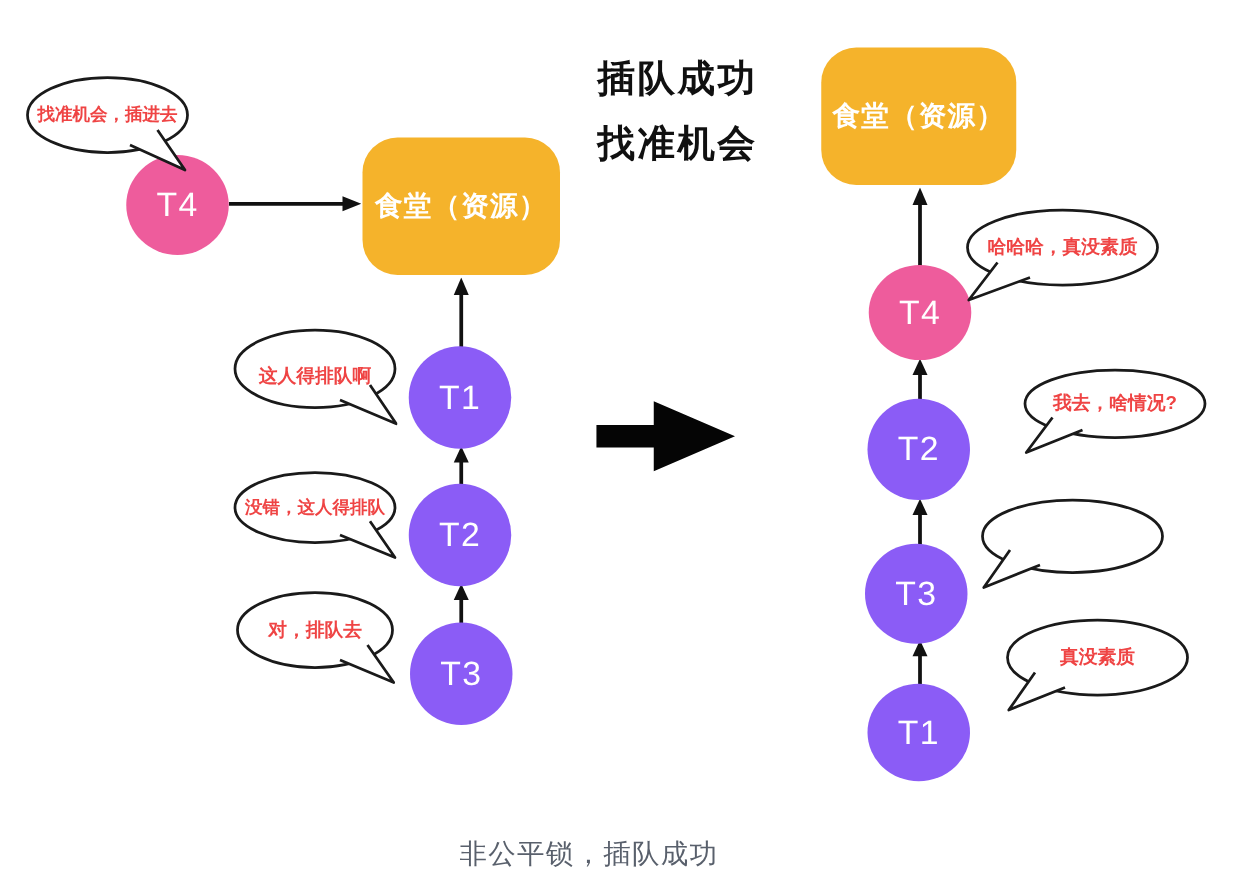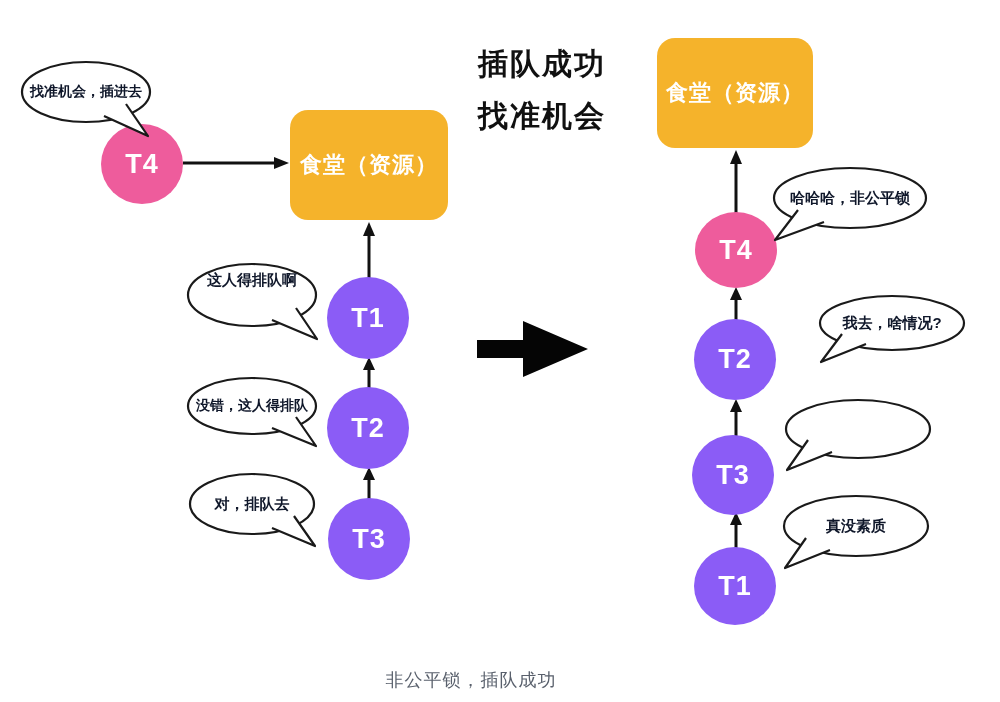--- a/index.html
+++ b/index.html
@@ -4,45 +4,45 @@
 <style>
   html,body { margin:0; padding:0; background:#ffffff; }
   #canvas {
     position:relative; width:1000px; height:702px; overflow:hidden;
     background:#ffffff;
     font-family:"Liberation Sans","DejaVu Sans",sans-serif;
   }
   .node {
     position:absolute; border-radius:50%;
     display:flex; align-items:center; justify-content:center;
-    color:#fff; font-weight:700; font-size:27px; letter-spacing:1px;
+    color:#fff; font-weight:400; font-size:27px; letter-spacing:1px;
   }
   .node.pink { background:#ee5c9c; }
   .node.blue { background:#8b5cf6; }
   .resource {
-    position:absolute; background:#f5b32b; border-radius:18px;
+    position:absolute; background:#f5b32b; border-radius:28px;
     display:flex; align-items:center; justify-content:center;
     color:#fff; font-weight:700; font-size:22px; letter-spacing:1px;
   }
   .bubble { position:absolute; }
   .bubble svg { position:absolute; left:0; top:0; width:100%; height:100%; }
   .bubble .txt {
     position:absolute; left:0; right:0; text-align:center;
     transform:translateY(-50%);
-    font-weight:600; color:#0f172a; font-size:15px; white-space:nowrap;
+    font-weight:600; color:#ef4444; font-size:15px; white-space:nowrap;
   }
   .arr { position:absolute; }
   .title {
     position:absolute; left:478px; top:38px;
     font-size:30px; font-weight:700; color:#101010; line-height:52px;
     letter-spacing:2px;
   }
   .caption {
     position:absolute; left:471px; top:668px; transform:translateX(-50%);
-    font-size:18px; color:#59606c; letter-spacing:1px; white-space:nowrap;
+    font-size:22px; color:#59606c; letter-spacing:1px; white-space:nowrap;
   }
 </style>
 </head>
 <body>
 
 <div id="canvas">
 
   <svg class="arr" style="left:183px;top:156px" width="106" height="14" viewBox="0 0 106 14">
     <line x1="0" y1="7" x2="93" y2="7" stroke="#111" stroke-width="3"></line>
     <polygon points="106,7 91,1 91,13" fill="#111"></polygon>
@@ -111,21 +111,21 @@
       <path d="M84,56 L128,76 L106,44" fill="#fff" stroke="#1a1a1a" stroke-width="2.2" stroke-linejoin="round"></path>
     </svg>
     <span class="txt" style="top:32px;font-size:14px">找准机会，插进去</span>
   </div>
 
   <div class="bubble" style="left:186px;top:262px;width:132px;height:80px">
     <svg viewBox="0 0 132 80">
       <ellipse cx="66" cy="33" rx="64" ry="31" fill="#fff" stroke="#1a1a1a" stroke-width="2.2"></ellipse>
       <path d="M86,58 L131,77 L110,46" fill="#fff" stroke="#1a1a1a" stroke-width="2.2" stroke-linejoin="round"></path>
     </svg>
-    <span class="txt" style="top:18px">这人得排队啊</span>
+    <span class="txt" style="top:39px">这人得排队啊</span>
   </div>
 
   <div class="bubble" style="left:188px;top:472px;width:128px;height:76px">
     <svg viewBox="0 0 128 76">
       <ellipse cx="64" cy="32" rx="62" ry="30" fill="#fff" stroke="#1a1a1a" stroke-width="2.2"></ellipse>
       <path d="M84,56 L127,74 L106,44" fill="#fff" stroke="#1a1a1a" stroke-width="2.2" stroke-linejoin="round"></path>
     </svg>
     <span class="txt" style="top:32px">对，排队去</span>
   </div>
 
@@ -157,39 +157,39 @@
   </div>
   <div class="node blue" style="left:694px;top:547px;width:82px;height:78px">
     <span>T1</span>
   </div>
 
   <div class="bubble" style="left:772px;top:166px;width:156px;height:76px">
     <svg viewBox="0 0 156 76">
       <ellipse cx="78" cy="32" rx="76" ry="30" fill="#fff" stroke="#1a1a1a" stroke-width="2.2"></ellipse>
       <path d="M52,56 L3,74 L26,44" fill="#fff" stroke="#1a1a1a" stroke-width="2.2" stroke-linejoin="round"></path>
     </svg>
-    <span class="txt" style="top:32px">哈哈哈，非公平锁</span>
+    <span class="txt" style="top:32px">哈哈哈，真没素质</span>
   </div>
 
   <div class="bubble" style="left:818px;top:294px;width:148px;height:70px">
     <svg viewBox="0 0 148 70">
       <ellipse cx="74" cy="29" rx="72" ry="27" fill="#fff" stroke="#1a1a1a" stroke-width="2.2"></ellipse>
       <path d="M48,50 L3,68 L24,40" fill="#fff" stroke="#1a1a1a" stroke-width="2.2" stroke-linejoin="round"></path>
     </svg>
     <span class="txt" style="top:29px">我去，啥情况?</span>
   </div>
 
   <div class="bubble" style="left:784px;top:398px;width:148px;height:74px">
     <svg viewBox="0 0 148 74">
       <ellipse cx="74" cy="31" rx="72" ry="29" fill="#fff" stroke="#1a1a1a" stroke-width="2.2"></ellipse>
       <path d="M48,54 L3,72 L24,42" fill="#fff" stroke="#1a1a1a" stroke-width="2.2" stroke-linejoin="round"></path>
     </svg>
   </div>
 
-  <div class="bubble" style="left:782px;top:494px;width:148px;height:76px">
+  <div class="bubble" style="left:804px;top:494px;width:148px;height:76px">
     <svg viewBox="0 0 148 76">
       <ellipse cx="74" cy="32" rx="72" ry="30" fill="#fff" stroke="#1a1a1a" stroke-width="2.2"></ellipse>
       <path d="M48,56 L3,74 L24,44" fill="#fff" stroke="#1a1a1a" stroke-width="2.2" stroke-linejoin="round"></path>
     </svg>
     <span class="txt" style="top:32px">真没素质</span>
   </div>
 
   <div class="caption">非公平锁，插队成功</div>
 
 </div>

